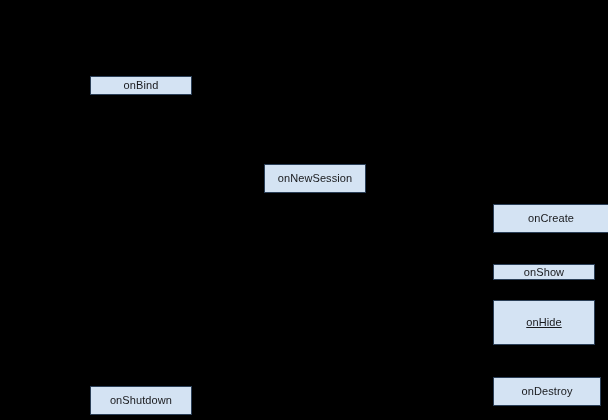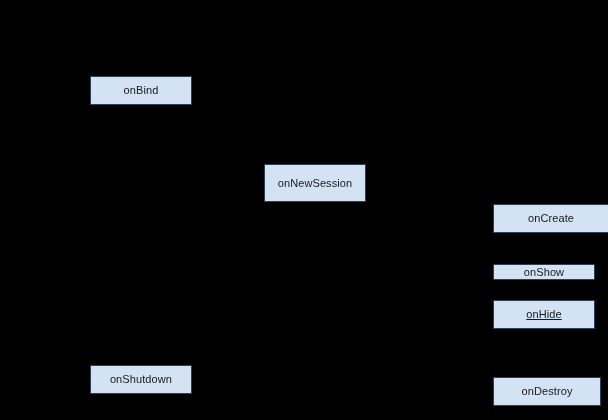--- a/index.html
+++ b/index.html
@@ -31,42 +31,42 @@
     letter-spacing: 0.1px;
     white-space: nowrap;
     font-family: "Liberation Sans", "DejaVu Sans", sans-serif;
   }
 </style>
 </head>
 <body>
 
 <div id="canvas">
 
-  <div class="node" style="left:90px; top:76px; width:102px; height:29px;">
+  <div class="node" style="left:90px; top:76px; width:102px; height:19px;">
     <span>onBind</span>
   </div>
 
 
-  <div class="node" style="left:264px; top:164px; width:102px; height:38px;">
+  <div class="node" style="left:264px; top:164px; width:102px; height:29px;">
     <span>onNewSession</span>
   </div>
 
   <div class="node" style="left:493px; top:204px; width:116px; height:29px;">
     <span>onCreate</span>
   </div>
 
   <div class="node" style="left:493px; top:264px; width:102px; height:16px;">
     <span>onShow</span>
   </div>
 
-  <div class="node" style="left:493px; top:300px; width:102px; height:29px;text-decoration:underline;">
+  <div class="node" style="left:493px; top:300px; width:102px; height:45px;text-decoration:underline;">
     <span>onHide</span>
   </div>
 
-  <div class="node" style="left:90px; top:365px; width:102px; height:29px;">
+  <div class="node" style="left:90px; top:386px; width:102px; height:29px;">
     <span>onShutdown</span>
   </div>
 
   <div class="node" style="left:493px; top:377px; width:108px; height:29px;">
     <span>onDestroy</span>
   </div>
 
 </div>
 
 </body></html>

